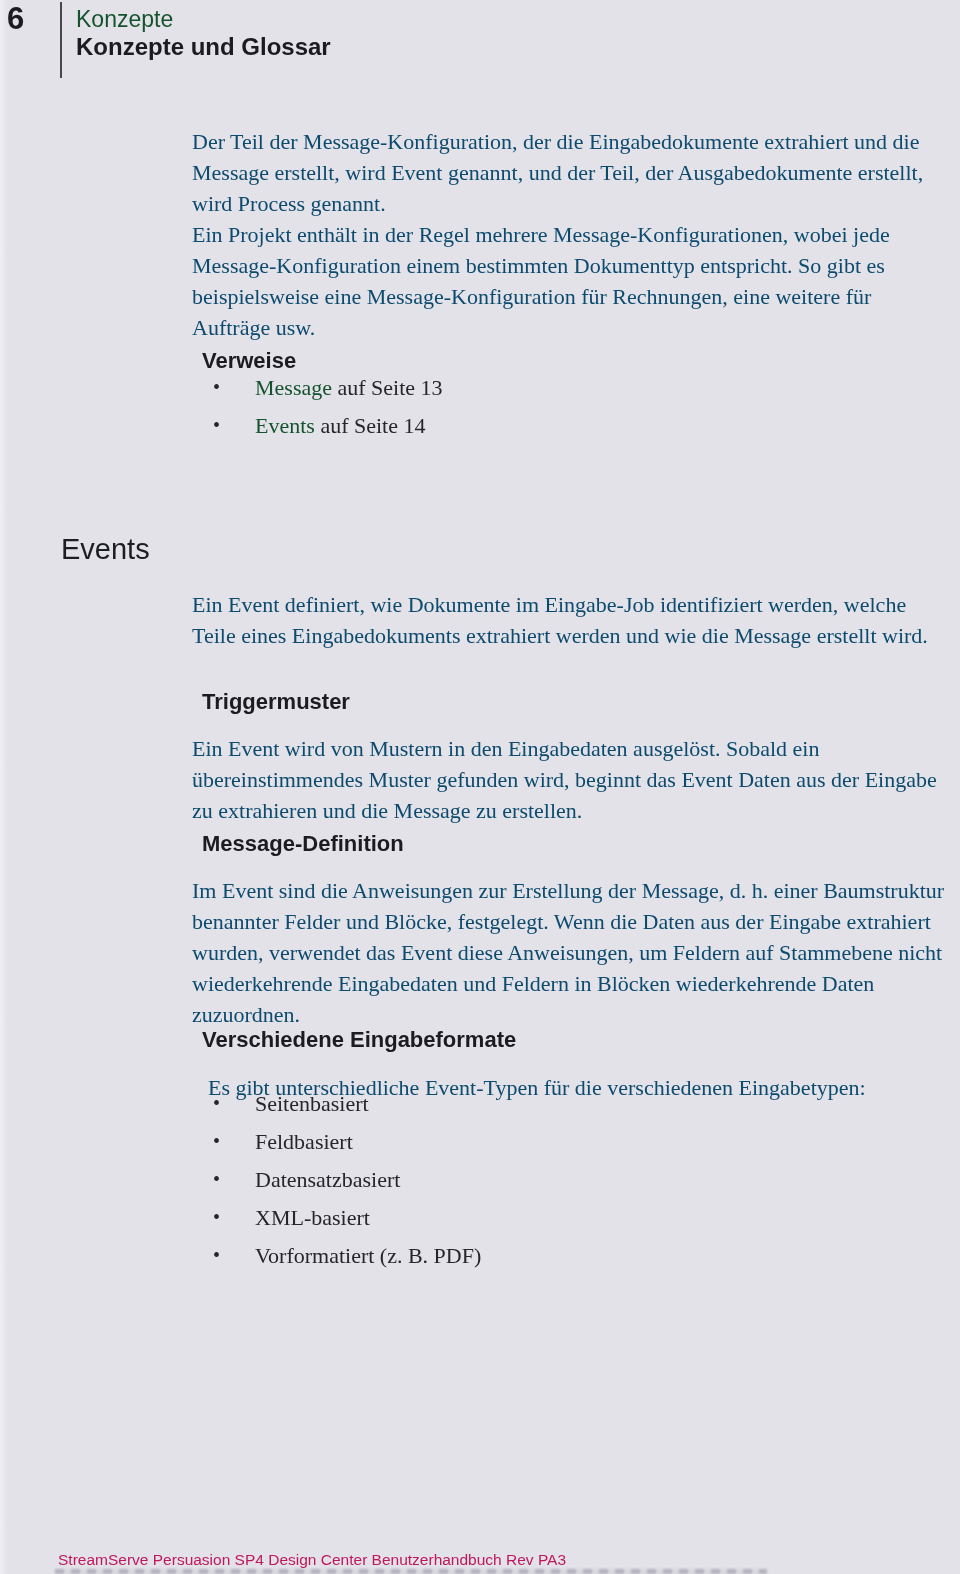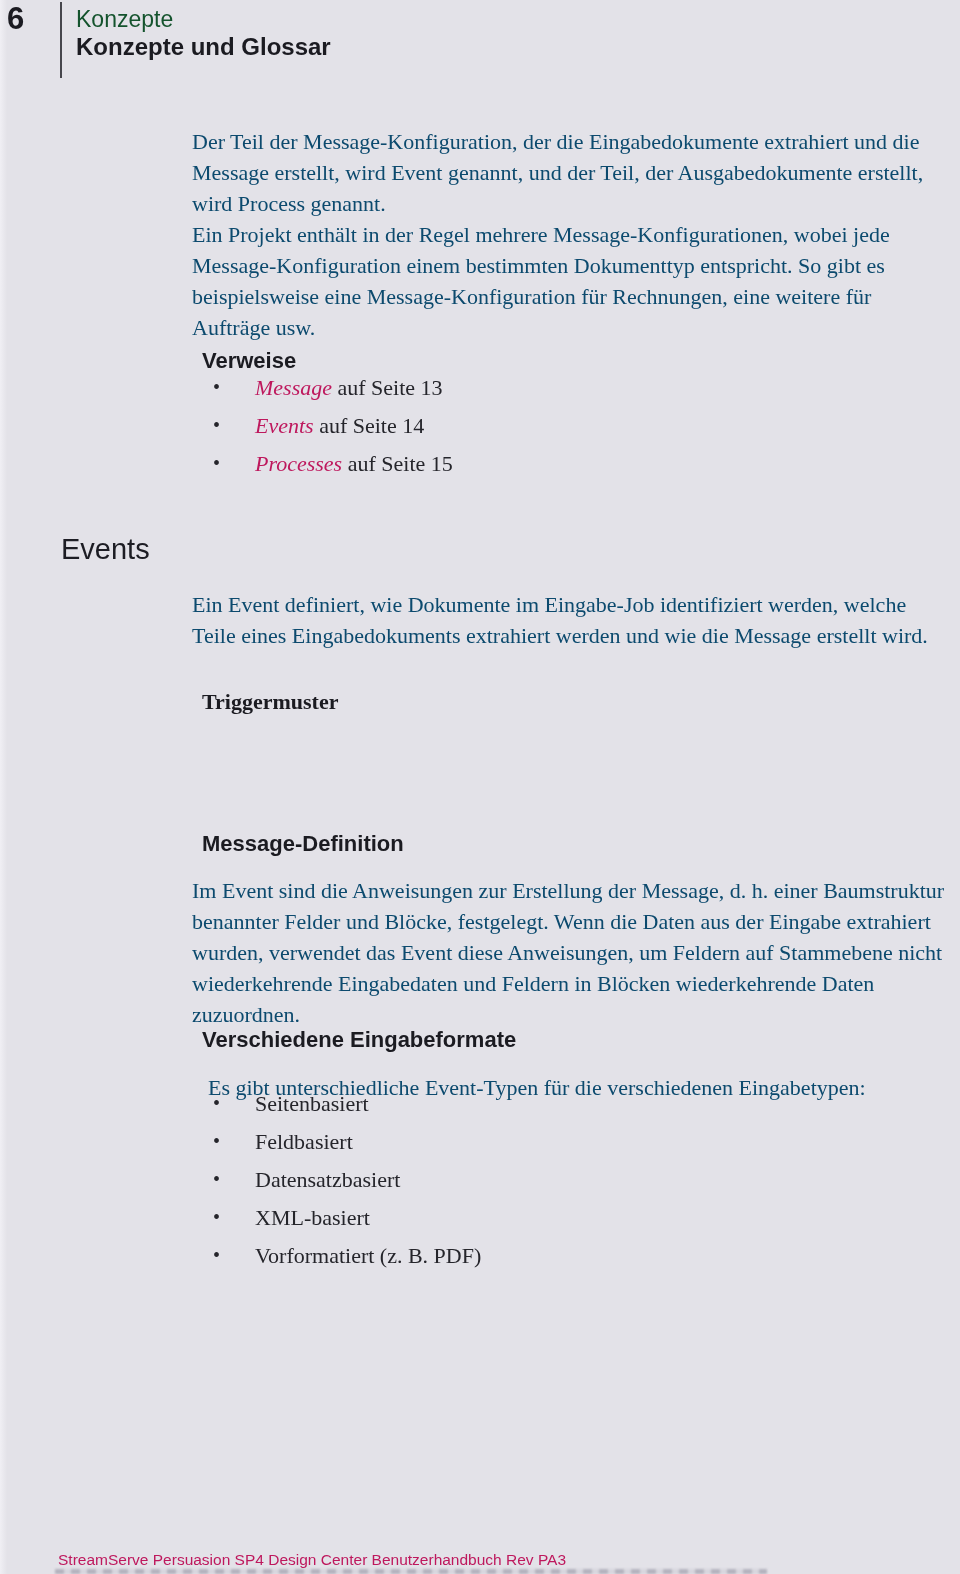--- a/index.html
+++ b/index.html
@@ -63,21 +63,21 @@
   .blist li {
     position: relative; height: 38px; line-height: 31px;
     font-size: 22px; padding-left: 53px; color: #25252b;
   }
   .blist li .dot::before {
     content: "\2022";
     position: absolute; left: 11px; top: 0;
     font-size: 20px; color: #25252b;
   }
   .reflink {
-    font-style: italic; color: #be185d; text-decoration: none; cursor: pointer;
+    color: #14532d; text-decoration: none; cursor: pointer;
   }
 
   
   .footer {
     position: absolute; left: 58px; top: 1551px;
     font-family: "Liberation Sans", sans-serif;
     font-size: 15.5px; color: #be185d;
   }
   .edge-artifact {
     position: absolute; left: 55px; top: 1569px; width: 712px; height: 5px;
@@ -98,27 +98,27 @@
   <div class="hdr-chapter">Konzepte</div>
   <div class="hdr-title">Konzepte und Glossar</div>
 
   <p class="bodytext" style="top:104px;">Der Teil der Message-Konfiguration, der die Eingabedokumente extrahiert und die Message erstellt, wird Event genannt, und der Teil, der Ausgabedokumente erstellt, wird Process genannt.</p>
   <p class="bodytext" style="top:197px;">Ein Projekt enthält in der Regel mehrere Message-Konfigurationen, wobei jede Message-Konfiguration einem bestimmten Dokumenttyp entspricht. So gibt es beispielsweise eine Message-Konfiguration für Rechnungen, eine weitere für Aufträge usw.</p>
 
   <div class="subhead" style="top:340px;">Verweise</div>
   <ul class="blist" style="top:372px;">
     <li><span class="dot"></span><a class="reflink">Message</a><span> auf Seite 13</span></li>
     <li><span class="dot"></span><a class="reflink">Events</a><span> auf Seite 14</span></li>
-    <li><span class="dot"></span><a class="reflink">Processes</a><span> auf Seite 15</span></li>
   </ul>
 
   <div class="events-head">Events</div>
   <p class="bodytext" style="top:567px;">Ein Event definiert, wie Dokumente im Eingabe-Job identifiziert werden, welche Teile eines Eingabedokuments extrahiert werden und wie die Message erstellt wird.</p>
 
-  <div class="subhead" style="top:681px;font-family:Liberation Serif, serif;">Triggermuster</div>
+  <div class="subhead" style="top:681px;">Triggermuster</div>
+  <p class="bodytext" style="top:711px;">Ein Event wird von Mustern in den Eingabedaten ausgelöst. Sobald ein übereinstimmendes Muster gefunden wird, beginnt das Event Daten aus der Eingabe zu extrahieren und die Message zu erstellen.</p>
 
   <div class="subhead" style="top:823px;">Message-Definition</div>
   <p class="bodytext" style="top:853px;">Im Event sind die Anweisungen zur Erstellung der Message, d. h. einer Baumstruktur benannter Felder und Blöcke, festgelegt. Wenn die Daten aus der Eingabe extrahiert wurden, verwendet das Event diese Anweisungen, um Feldern auf Stammebene nicht wiederkehrende Eingabedaten und Feldern in Blöcken wiederkehrende Daten zuzuordnen.</p>
 
   <div class="subhead" style="top:1019px;">Verschiedene Eingabeformate</div>
   <p class="bodytext" style="top:1050px;margin-left:16px;">Es gibt unterschiedliche Event-Typen für die verschiedenen Eingabetypen:</p>
   <ul class="blist" style="top:1088px;">
     <li><span class="dot"></span><span>Seitenbasiert</span></li>
     <li><span class="dot"></span><span>Feldbasiert</span></li>
     <li><span class="dot"></span><span>Datensatzbasiert</span></li>

